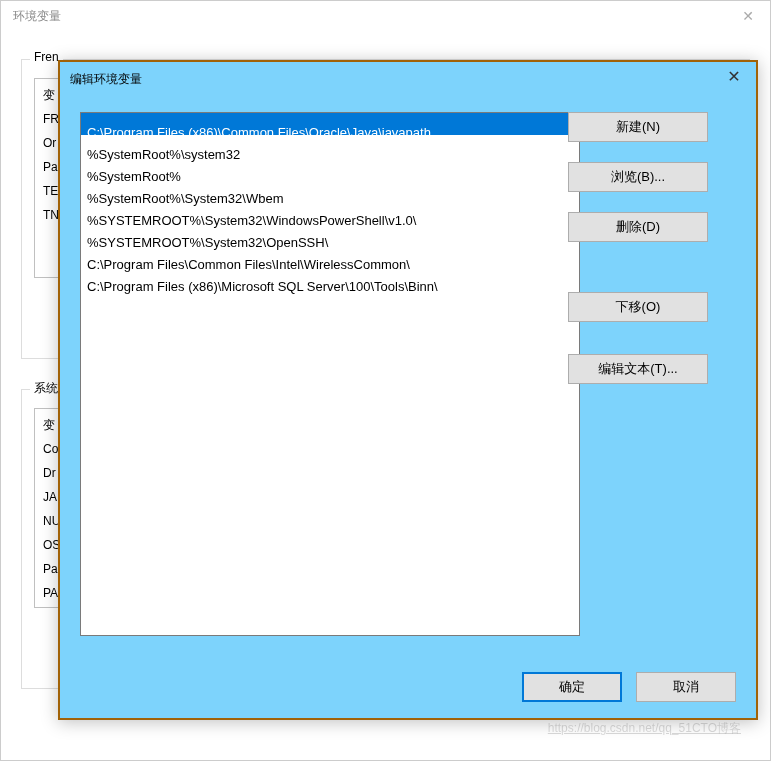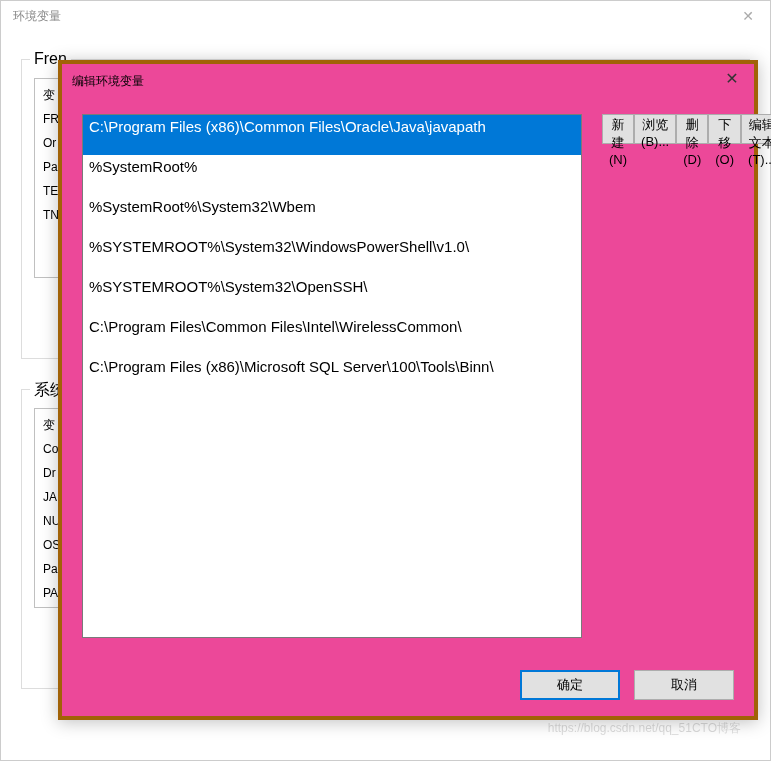--- a/index.html
+++ b/index.html
@@ -34,21 +34,21 @@
   .groupbox {
     border: 1px solid #ddd;
     margin-top: 18px;
     position: relative;
     padding: 18px 12px 50px 12px;
     height: 300px;
   }
   .groupbox-label {
     position: absolute; top: -10px; left: 8px;
     background: #fff; padding: 0 4px;
-    font-size: 16px;
+    font-size: 12px;
   }
   .gb-list {
     border: 1px solid #c0c0c0;
     height: 200px;
     overflow: hidden;
     padding: 4px 8px;
     line-height: 24px;
   }
   .gb-list div { white-space: nowrap; }
   .scroll-sys { position: relative; }
@@ -79,22 +79,22 @@
     background: #e1e1e1;
     font-size: 12px;
     text-align: center;
   }
 
   
   .edit-dialog {
     position: absolute;
     left: 58px; top: 60px;
     width: 700px; height: 660px;
-    background: #ec4899;
-    border: 4px solid #a16207;
+    background: #7dd3fc;
+    border: 2px solid #a16207;
     box-shadow: 0 2px 16px rgba(0,0,0,0.25);
   }
   .edit-titlebar {
     height: 34px;
     display: flex; align-items: center;
     padding-left: 10px;
   }
   .edit-title { flex: 1; font-size: 12px; }
   .edit-close {
     width: 44px; height: 34px;
@@ -108,34 +108,34 @@
   }
   .path-list {
     position: absolute;
     left: 20px; top: 16px;
     width: 500px; height: 524px;
     border: 1px solid #7a7a7a;
     background: #fff;
     overflow: hidden;
   }
   .path-item {
-    height: 40px; line-height: 24px;
-    padding: 0 6px;
+    height: 22px; line-height: 24px;
+    padding: 8px 6px;
     white-space: nowrap;
-    font-size: 15px;
+    font-size: 13px;
   }
   .path-item.selected {
     background: #0078d7;
     color: #fff;
   }
   .side-buttons {
     position: absolute;
-    left: 540px; top: 16px;
+    left: 508px; top: 16px;
     width: 140px;
-    display: flex; flex-direction: row;
+    display: flex; flex-direction: column;
   }
   .side-btn {
     height: 30px;
     border: 1px solid #adadad;
     background: #e1e1e1;
     font-size: 13px;
     margin-bottom: 20px;
   }
   .edit-bottom {
     position: absolute;
@@ -152,20 +152,21 @@
     border: 2px solid #0078d7;
     background: #e1e1e1;
   }
   button { font-family: inherit; cursor: default; }
   .watermark {
     position: absolute;
     right: 30px; bottom: 24px;
     color: rgba(0,0,0,0.15);
     font-size: 12px;
     pointer-events: none;
+    text-decoration: underline;
   }
 </style>
 </head>
 <body>
 
 <div class="parent-window">
   <div class="parent-titlebar">
     <span>环境变量</span>
     <div class="parent-close">✕</div>
   </div>
@@ -212,33 +213,34 @@
 
 <div class="edit-dialog">
   <div class="edit-titlebar">
     <div class="edit-title">编辑环境变量</div>
     <div class="edit-close">✕</div>
   </div>
   <div class="edit-body">
 
     <div class="path-list" id="path-list">
         <div class="path-item selected">C:\Program Files (x86)\Common Files\Oracle\Java\javapath</div>
+        <div class="path-item">%SystemRoot%\system32</div>
         <div class="path-item">%SystemRoot%</div>
         <div class="path-item">%SystemRoot%\System32\Wbem</div>
         <div class="path-item">%SYSTEMROOT%\System32\WindowsPowerShell\v1.0\</div>
         <div class="path-item">%SYSTEMROOT%\System32\OpenSSH\</div>
         <div class="path-item">C:\Program Files\Common Files\Intel\WirelessCommon\</div>
         <div class="path-item">C:\Program Files (x86)\Microsoft SQL Server\100\Tools\Binn\</div>
       </div>
 
     <div class="side-buttons">
       <button class="side-btn">新建(N)</button>
       <button class="side-btn">浏览(B)...</button>
       <button class="side-btn" style="margin-bottom:50px">删除(D)</button>
-      <button class="side-btn" style="margin-bottom:52px">下移(O)</button>
+      <button class="side-btn" style="margin-bottom:32px">下移(O)</button>
       <button class="side-btn">编辑文本(T)...</button>
     </div>
 
     <div class="edit-bottom">
       <button class="dlg-btn default">确定</button>
       <button class="dlg-btn">取消</button>
     </div>
 
   </div>
 </div>

